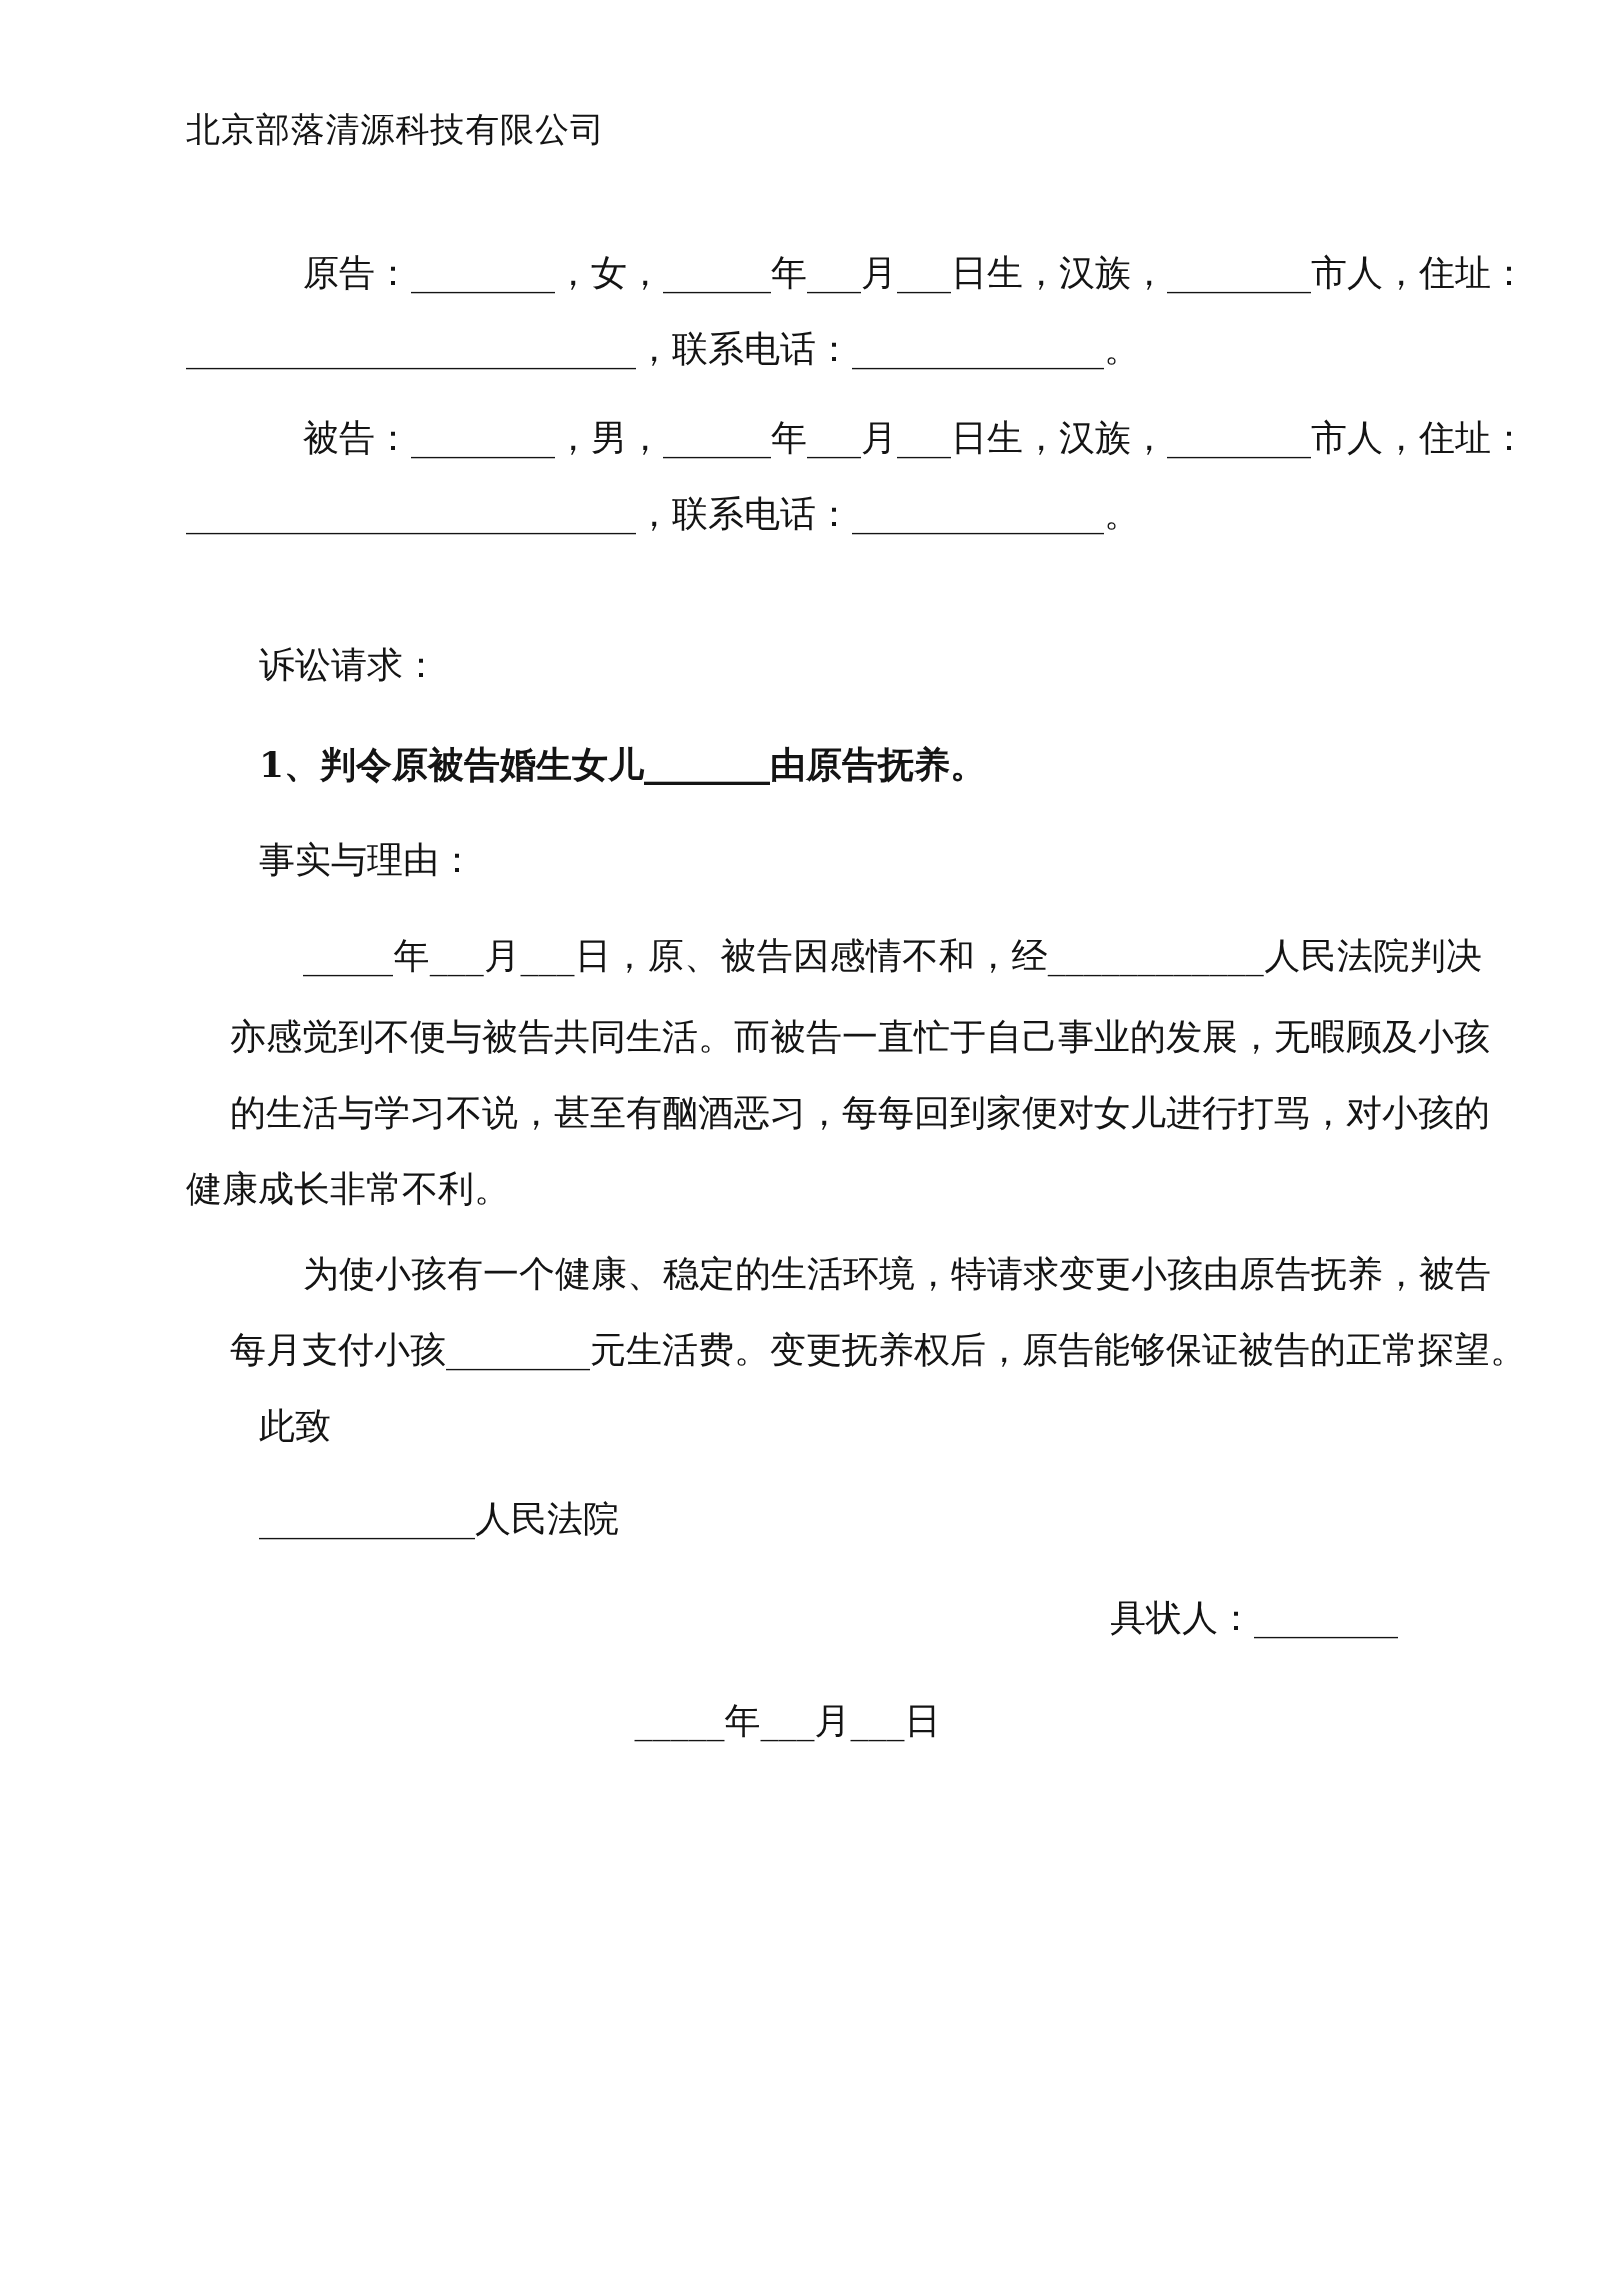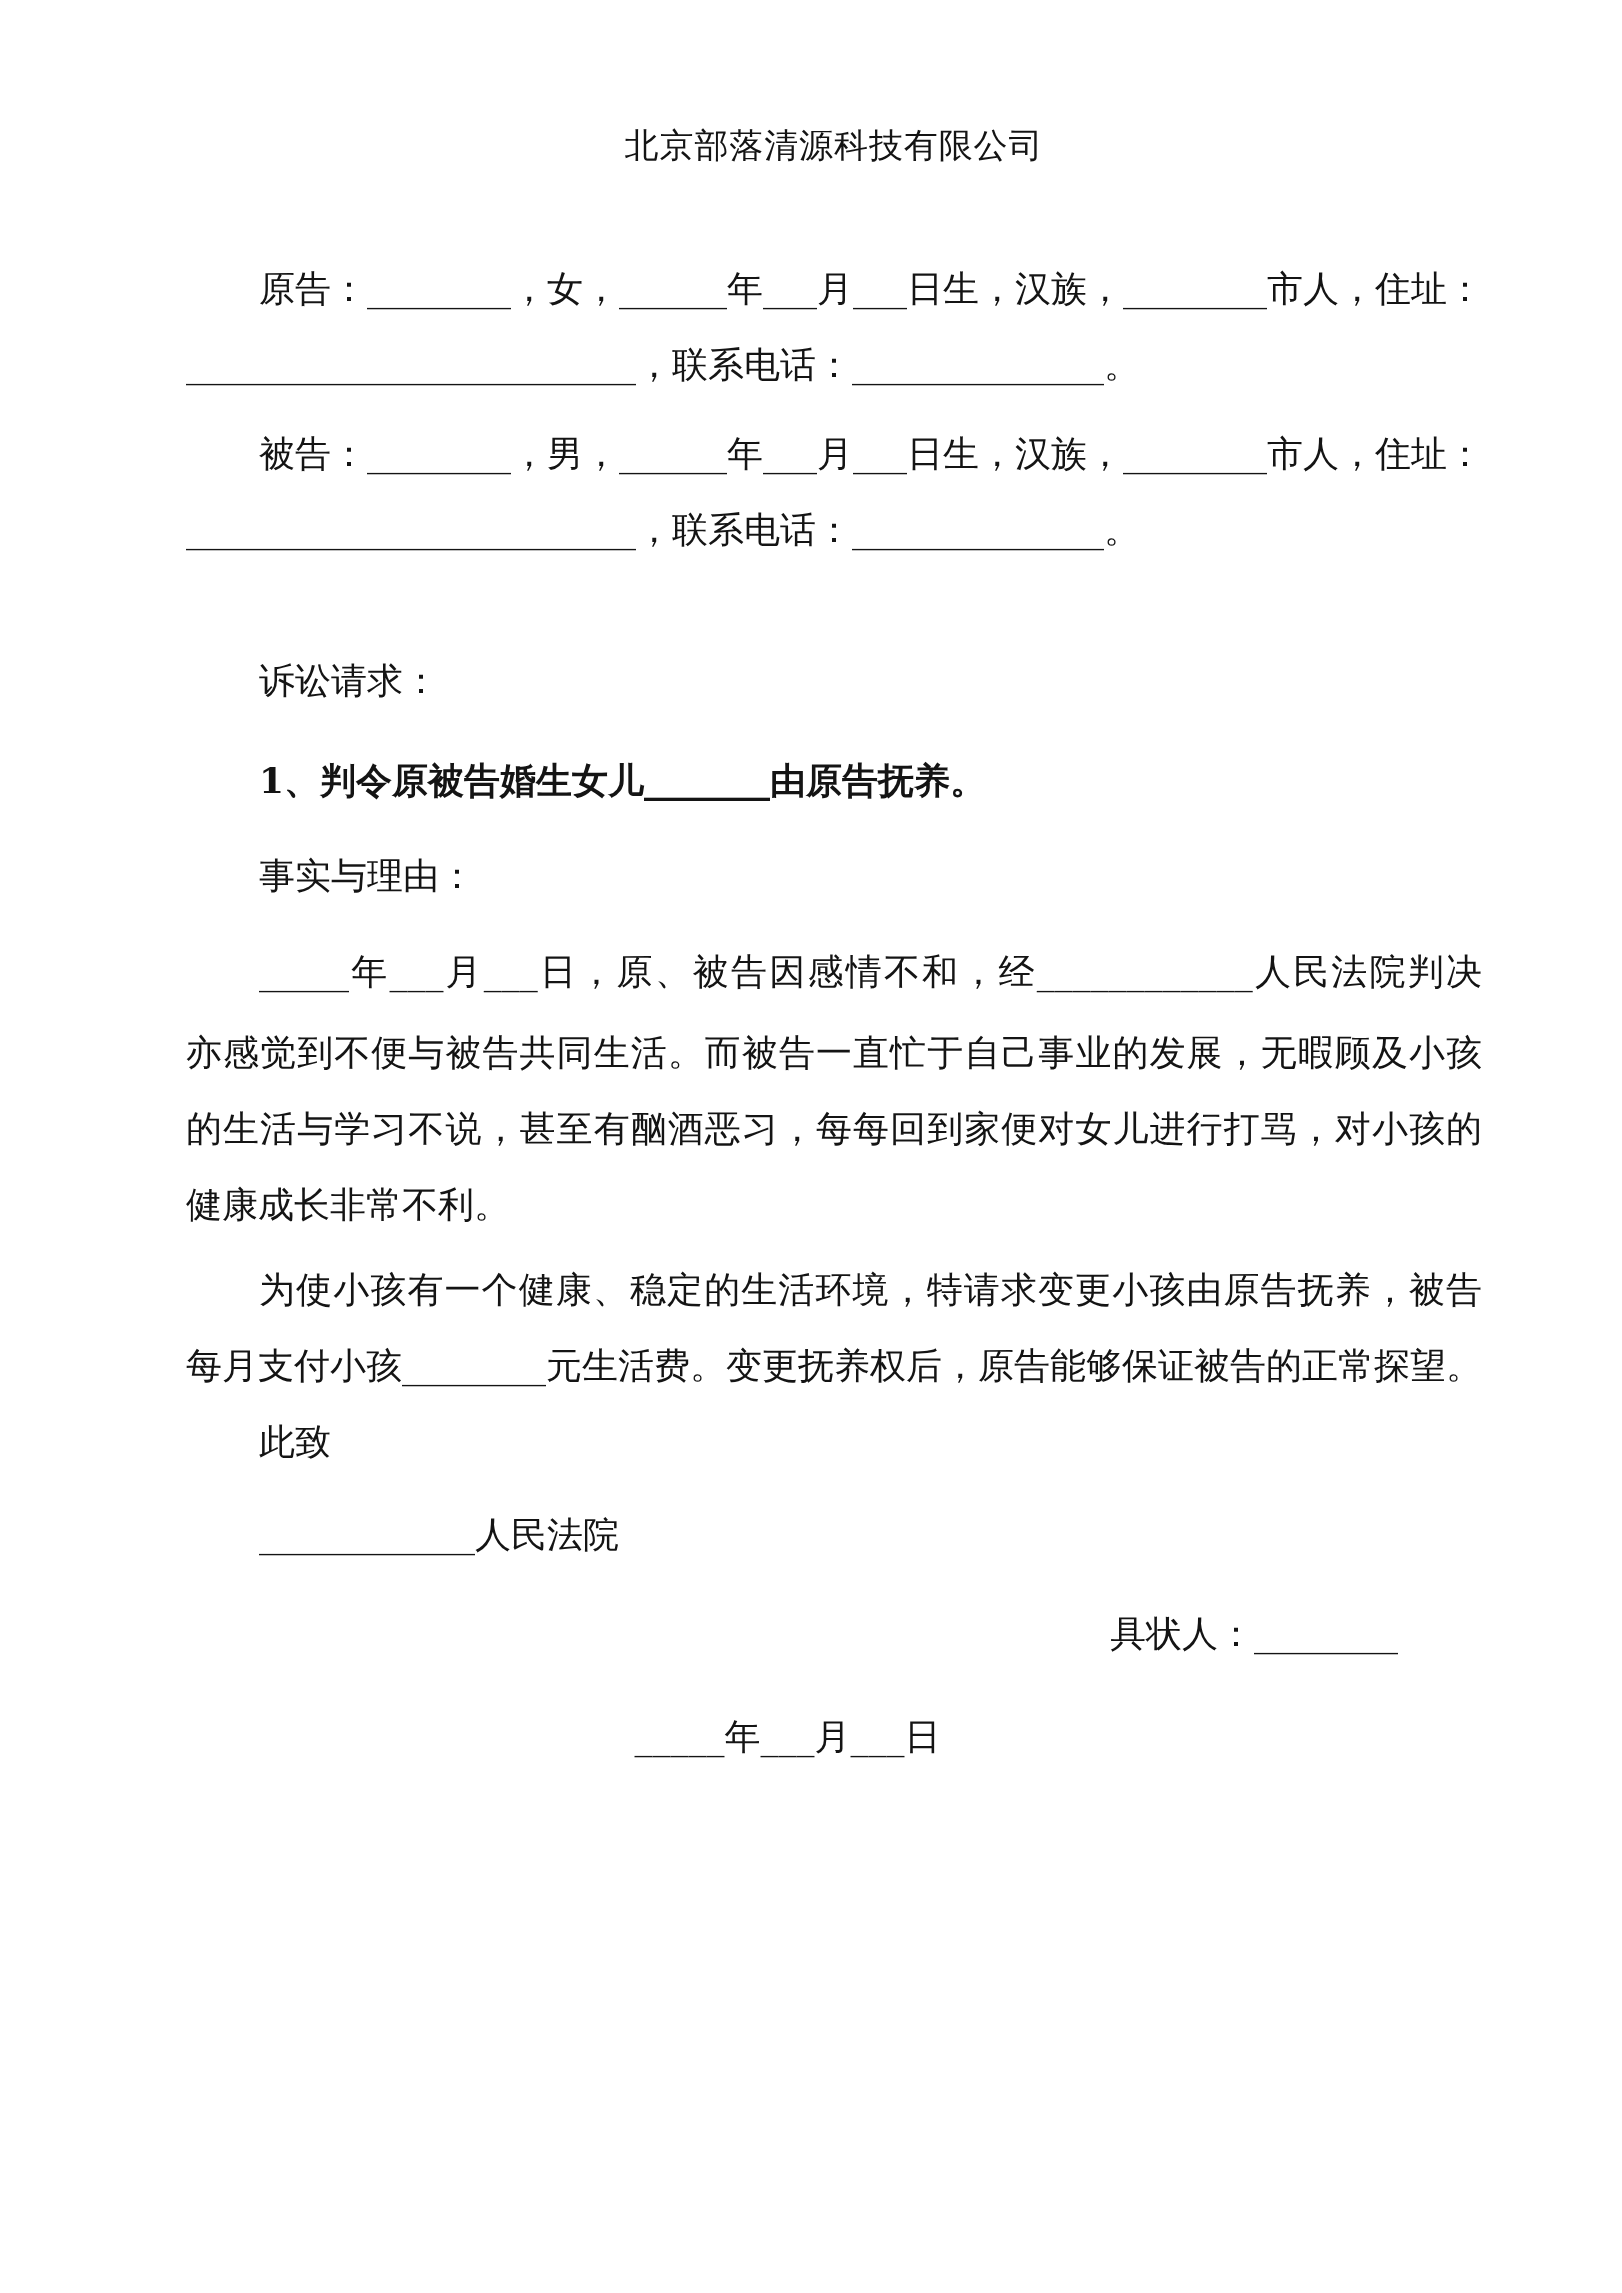--- a/index.html
+++ b/index.html
@@ -8,43 +8,42 @@
     width: 1623px;
     height: 2294px;
     background: #ffffff;
     box-sizing: border-box;
     padding: 107px 141px 0 186px;
     font-family: "DejaVu Serif", "Liberation Serif", serif;
     color: #141414;
     overflow: hidden;
   }
   .header {
-    text-align: center;
+    text-align: left;
     font-family: "DejaVu Sans", "Liberation Sans", sans-serif;
     font-size: 34px;
     line-height: 44px;
     letter-spacing: 0.9px;
-    margin-top: 16px;
   }
   .title {
     margin: 53px 0 0 0;
     text-align: center;
     font-size: 55px;
     line-height: 65px;
     font-weight: 400;
     letter-spacing: 1.8px;
   }
   .line {
     display: block;
     font-size: 36px;
     line-height: 76px;
     white-space: nowrap;
   }
   .indent { padding-left: 73px; }
-  .fill { text-align: justify; text-align-last: justify; }
+  .fill { text-align: justify; text-align-last: justify; margin-left: 44px; }
   .para { margin: 0; }
   .p-plaintiff { margin-top: 84px; }
   .p-defendant { margin-top: 12.7px; }
   .h-claims   { margin-top: 78px; font-family: Liberation Mono, monospace; }
   .p-claim1   { margin-top: 20px; font-weight: bold; }
   .p-claim2   { margin-top: 20px; }
   .h-facts    { margin-top: 20px; }
   .p-facts1   { margin-top: 20px; }
   .p-facts2   { margin-top: 5.5px; }
   .p-facts3   { margin-top: 9px; }

